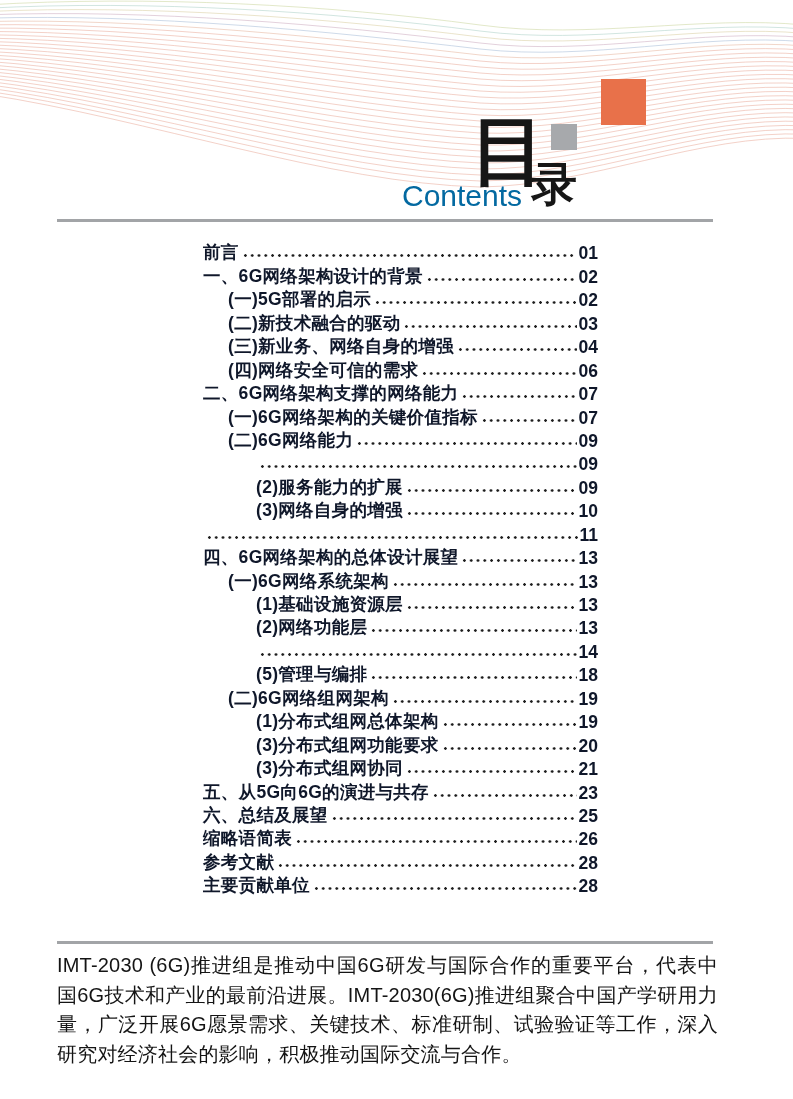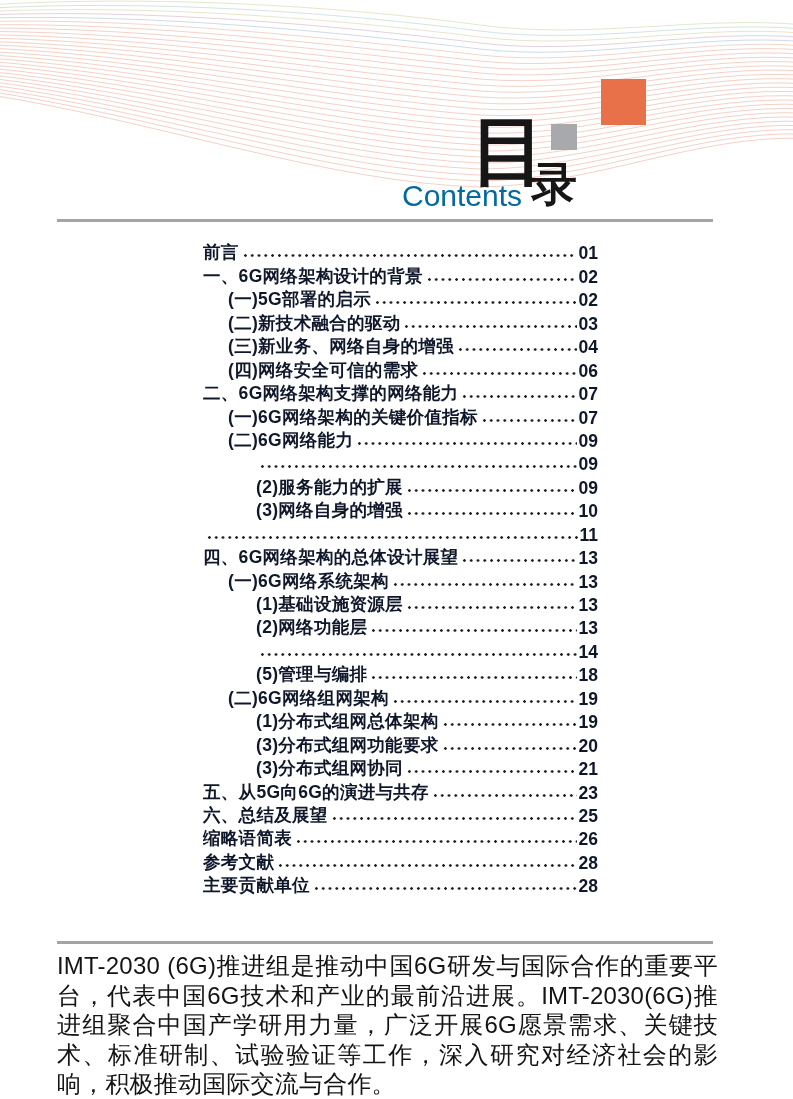--- a/index.html
+++ b/index.html
@@ -22,21 +22,21 @@
   .toc{position:absolute;left:203px;top:241px;width:395px}
   .toc-row{display:flex;align-items:flex-end;height:23.45px;font-size:17.5px;
            font-weight:600;color:#0f172a;white-space:nowrap}
   .toc-row.lv1{padding-left:25px}
   .toc-row.lv2{padding-left:53px}
   .toc-label{flex:0 0 auto;letter-spacing:.3px}
   .toc-leader{flex:1 1 auto;height:17px;margin:3px 2px 0 3px;
               background-image:radial-gradient(circle,#1d1d1d 1.15px,transparent 1.5px);
               background-size:6.8px 17px;background-repeat:repeat-x;background-position:0 center}
   .toc-page{flex:0 0 auto;font-weight:700}
-  .footer-note{position:absolute;left:57px;top:951px;width:661px;font-size:24px;
+  .footer-note{position:absolute;left:57px;top:951px;width:661px;font-size:20px;
                line-height:29.5px;color:#141414;text-align:justify;font-weight:500;
                letter-spacing:.2px}
 </style>
 </head>
 <body>
 
 <div class="page">
 
   <svg id="wave-svg" width="793" height="300" viewBox="0 0 793 300" aria-hidden="true">
       <path d="M -15 5 C 150 -5 330 5 480 25 C 590 40 700 15 805 25" fill="none" stroke="#C9D49B" stroke-opacity="0.6" stroke-width="0.9"></path>

